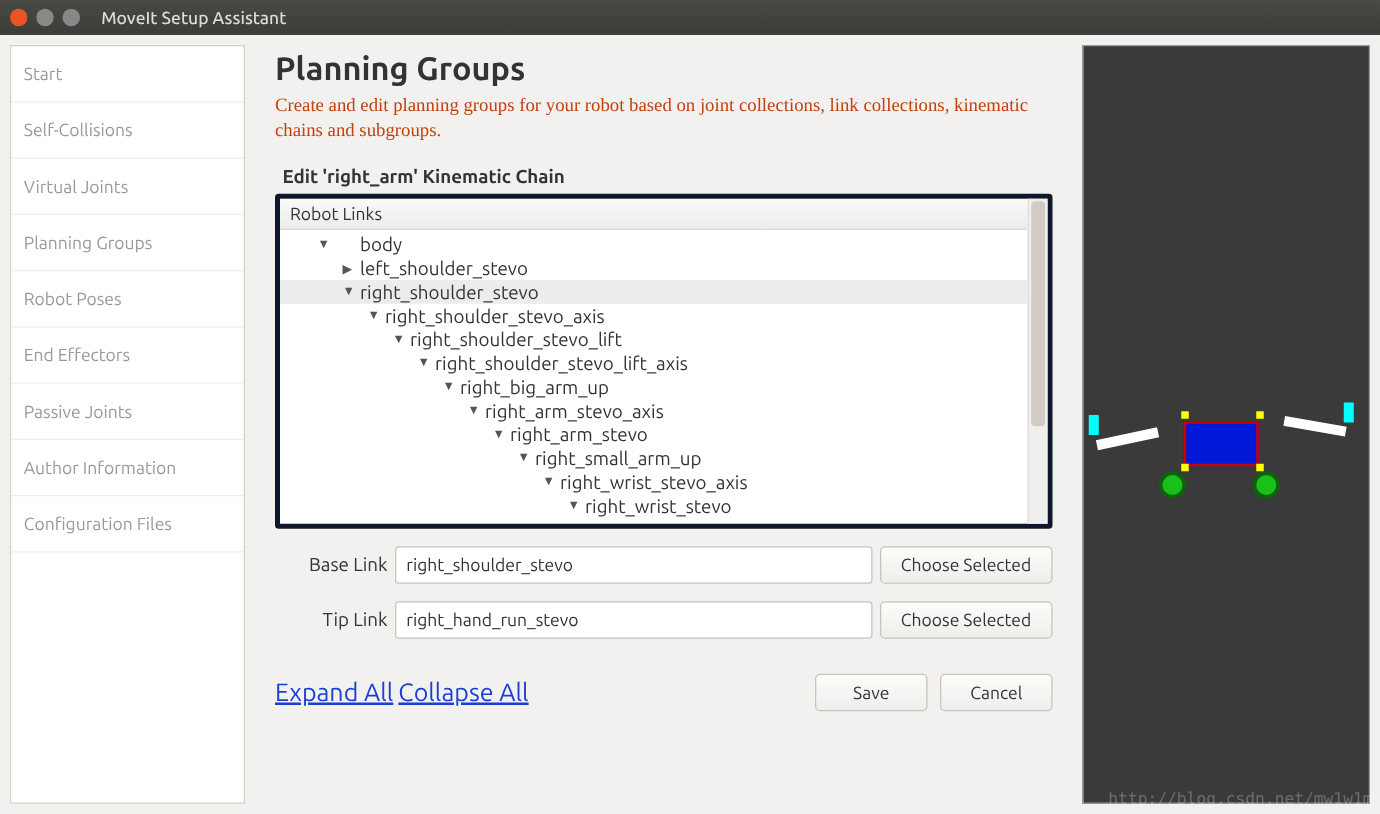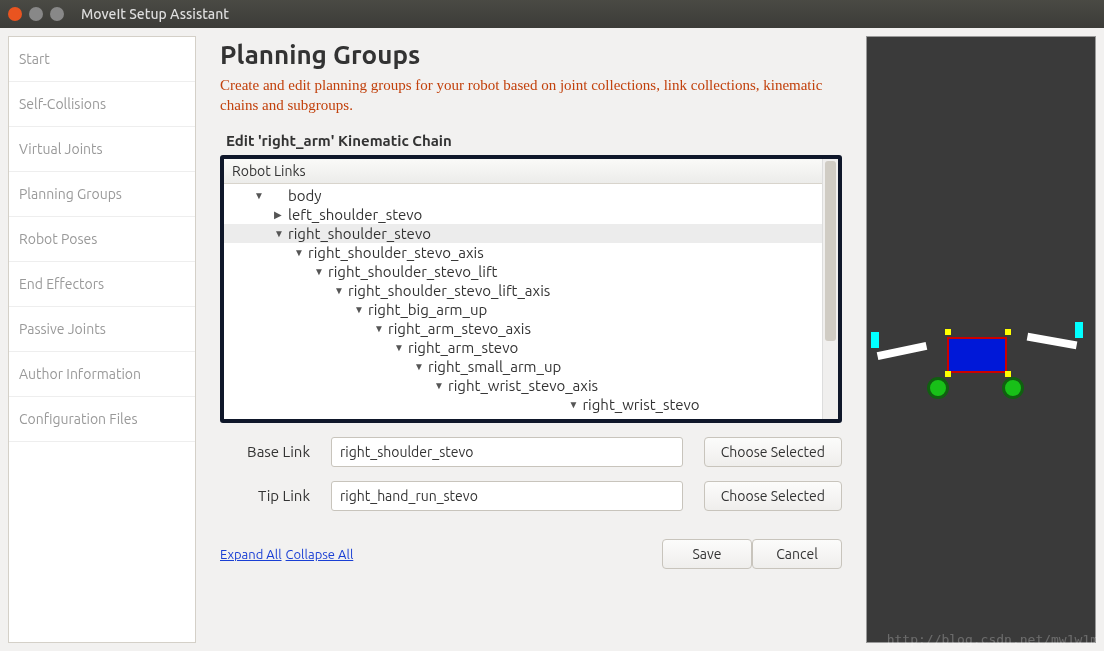--- a/index.html
+++ b/index.html
@@ -28,30 +28,30 @@
 .tree-header { background: linear-gradient(#fafaf8, #ececea); border-bottom: 1px solid #d8d4cc; padding: 4px 8px; font-size: 14px; color: #333; }
 .tree-body { padding: 2px 0; font-size: 15px; color: #333; }
 .tree-row { padding: 1px 8px; display: flex; align-items: center; white-space: nowrap; }
 .tree-row.selected { background: #ececec; }
 .tri { display: inline-block; width: 10px; font-size: 10px; color: #555; margin-right: 4px; }
 .tri.right::before { content: "▶"; }
 .tri.down::before  { content: "▼"; }
 .tree-scrollbar { width: 16px; background: #f0efee; border-left: 1px solid #ddd; position: relative; }
 .tree-thumb { position: absolute; top: 2px; left: 2px; right: 2px; height: 180px; background: #d0ccc4; border-radius: 3px; }
 
-.form-row { display: flex; align-items: center; margin-top: 14px; gap: 21px; }
+.form-row { display: flex; align-items: center; margin-top: 14px; gap: 6px; }
 .form-label { width: 90px; text-align: right; font-size: 15px; color: #333; }
 .form-input { flex: 1; height: 30px; border: 1px solid #c8c4bc; border-radius: 3px; padding: 0 8px; font-size: 14px; background: #fff; color: #333; }
 .btn { height: 30px; padding: 0 16px; border: 1px solid #c8c4bc; border-radius: 4px; background: linear-gradient(#fcfcfb,#efeeec); font-size: 14px; color: #333; cursor: pointer; }
 
 .bottom-bar { display: flex; align-items: center; margin-top: 28px; }
-.link { color: #1a3fd4; text-decoration: underline; font-size: 13px; cursor: pointer; }
+.link { color: #1a3fd4; text-decoration: underline; font-size: 20px; cursor: pointer; }
 .link + .link { margin-left: 4px; }
 .spacer { flex: 1; }
-.bottom-bar .btn { min-width: 90px; margin-left: 0; }
+.bottom-bar .btn { min-width: 90px; margin-left: 10px; }
 
 .viewport { width: 230px; background: #3a3a3a; border: 1px solid #999; position: relative; }
 .robot { position: absolute; top: 270px; left: 0; right: 0; height: 120px; }
 .watermark { position: absolute; bottom: 4px; right: 6px; color: rgba(255,255,255,0.25); font-family: monospace; font-size: 13px; }
 
 
 .r-body { position:absolute; left:80px; top:30px; width:60px; height:36px; background:#0018d8; border:2px solid #c00; }
 .r-shadow { position:absolute; left:40px; top:20px; width:140px; height:60px; background:#000; z-index:-1; }
 .r-wheel { position:absolute; width:22px; height:22px; border-radius:50%; background:#18c018; border:3px solid #106010; }
 .r-wheel.l { left:60px; top:70px; }
@@ -132,21 +132,21 @@
               <span>right_arm_stevo</span>
             </div>
             <div class="tree-row" style="padding-left: 190px;">
               <span class="tri down"></span>
               <span>right_small_arm_up</span>
             </div>
             <div class="tree-row" style="padding-left: 210px;">
               <span class="tri down"></span>
               <span>right_wrist_stevo_axis</span>
             </div>
-            <div class="tree-row" style="padding-left: 230px; justify-content: center;">
+            <div class="tree-row" style="padding-left: 230px;">
               <span class="tri down"></span>
               <span>right_wrist_stevo</span>
             </div>
           </div>
       </div>
       <div class="tree-scrollbar">
         <div class="tree-thumb"></div>
       </div>
     </div>
 

